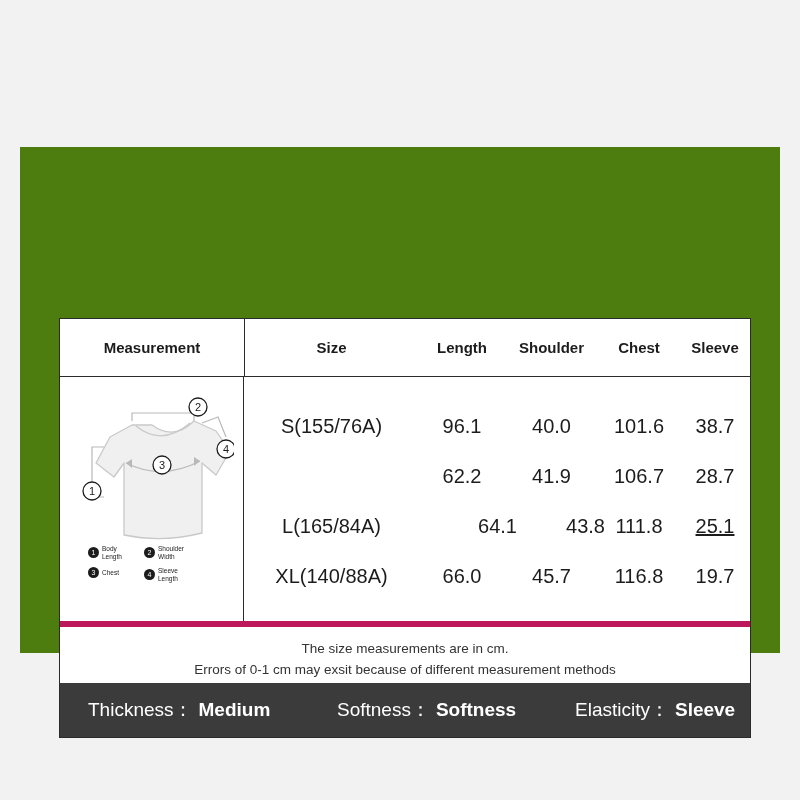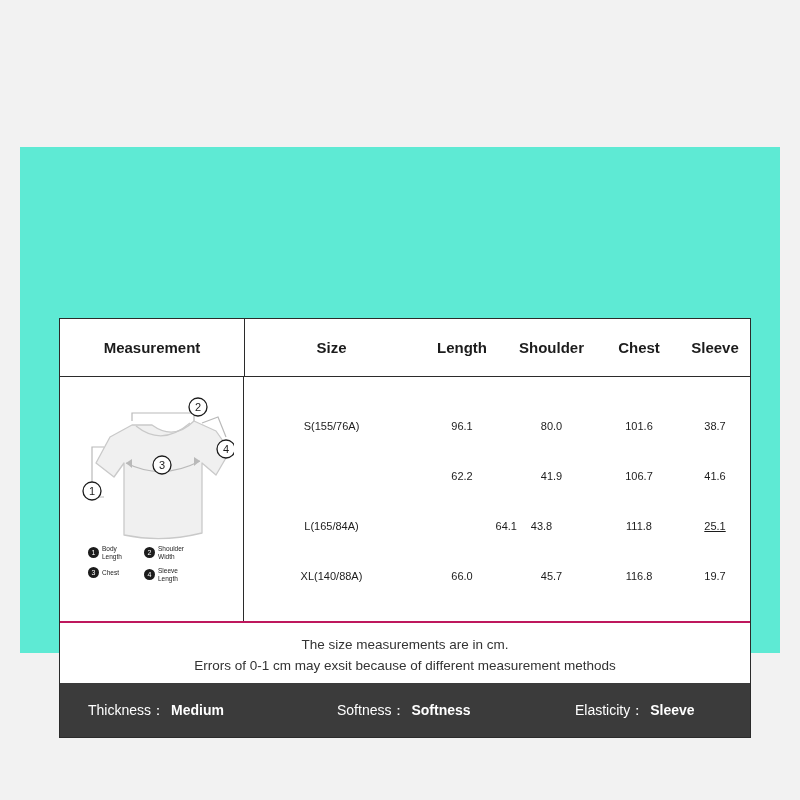--- a/index.html
+++ b/index.html
@@ -19,21 +19,21 @@
     width: 800px;
     height: 800px;
     background: #f2f2f2;
   }
   .card {
     position: absolute;
     left: 20px;
     top: 147px;
     width: 760px;
     height: 506px;
-    background: #5eead4;
+    background: #4d7c0f;
   }
   .chart {
     position: absolute;
     left: 39px;
     top: 171px;
     width: 692px;
     height: 420px;
     border: 1px solid #2b2b2b;
     box-sizing: border-box;
     background: #ffffff;
@@ -92,30 +92,30 @@
     left: 0;
     width: 100%;
     height: 50px;
   }
   .cell {
     position: absolute;
     top: 0;
     height: 50px;
     line-height: 50px;
     text-align: center;
-    font-size: 11px;
+    font-size: 20px;
     color: #1c1c1c;
   }
   .notes {
     position: absolute;
     left: 0;
     top: 302px;
     width: 100%;
     height: 62px;
-    border-top: 2px solid #be185d;
+    border-top: 6px solid #be185d;
     box-sizing: border-box;
     text-align: center;
     padding-top: 11px;
   }
   .notes div {
     font-size: 13.5px;
     color: #333333;
     line-height: 21px;
   }
   .footer {
@@ -125,21 +125,21 @@
     width: 100%;
     height: 54px;
     background: #3b3b3b;
     color: #ffffff;
   }
   .foot-item {
     position: absolute;
     top: 0;
     height: 54px;
     line-height: 54px;
-    font-size: 14px;
+    font-size: 19px;
     white-space: nowrap;
   }
   .foot-label { font-weight: normal; }
   .foot-val { font-weight: bold; margin-left: 6px; }
 
   
   .tee-wrap {
     position: absolute;
     left: 10px;
     top: 8px;
@@ -241,34 +241,34 @@
                 <span class="bullet">4</span><span class="lg-text"><span>Sleeve</span><br><span>Length</span></span>
               </div>
             </div>
           </div>
         </div>
 
         <div class="rows">
           <div class="row" style="top:24px;">
             <div class="cell" style="left:0;width:175px;">S(155/76A)</div>
             <div class="cell" style="left:175px;width:86px;">96.1</div>
-            <div class="cell" style="left:261px;width:93px;">80.0</div>
+            <div class="cell" style="left:261px;width:93px;">40.0</div>
             <div class="cell" style="left:354px;width:82px;">101.6</div>
             <div class="cell" style="left:436px;width:70px;">38.7</div>
           </div>
           <div class="row" style="top:74px;">
             <div class="cell" style="left:175px;width:86px;">62.2</div>
             <div class="cell" style="left:261px;width:93px;">41.9</div>
             <div class="cell" style="left:354px;width:82px;">106.7</div>
-            <div class="cell" style="left:436px;width:70px;">41.6</div>
+            <div class="cell" style="left:436px;width:70px;">28.7</div>
           </div>
           <div class="row" style="top:124px;">
             <div class="cell" style="left:0;width:175px;">L(165/84A)</div>
             <div class="cell" style="left:187px;width:86px;text-align:right;">64.1</div>
-            <div class="cell" style="left:251px;width:93px;">43.8</div>
+            <div class="cell" style="left:268px;width:93px;text-align:right;">43.8</div>
             <div class="cell" style="left:354px;width:82px;">111.8</div>
             <div class="cell" style="left:436px;width:70px;text-decoration:underline;">25.1</div>
           </div>
           <div class="row" style="top:174px;">
             <div class="cell" style="left:0;width:175px;">XL(140/88A)</div>
             <div class="cell" style="left:175px;width:86px;">66.0</div>
             <div class="cell" style="left:261px;width:93px;">45.7</div>
             <div class="cell" style="left:354px;width:82px;">116.8</div>
             <div class="cell" style="left:436px;width:70px;">19.7</div>
           </div>

